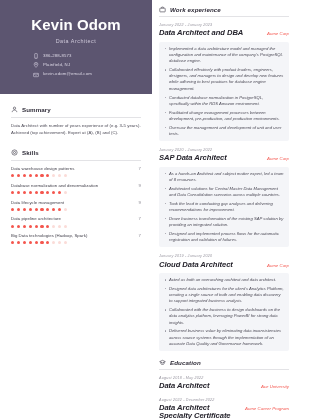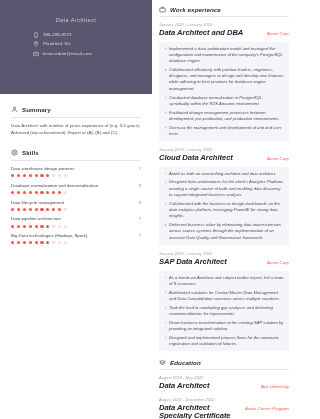--- a/index.html
+++ b/index.html
@@ -95,20 +95,21 @@
   .edu-org{font-size:4.4px;color:#f4564e;flex:0 0 auto;white-space:nowrap;}
 </style>
 </head>
 <body>
 
 <div class="page">
 
   <div class="left">
 
     <div class="hero">
+      <div class="hero-name">Kevin Odom</div>
       <div class="hero-title">Data Architect</div>
 
       <div class="contact-list">
 
         <div class="contact-row">
           <span class="contact-ico">
             <svg width="6" height="6" viewBox="0 0 16 16" fill="none" stroke="currentColor" stroke-width="1.5">
               <rect x="4.5" y="1.5" width="7" height="13" rx="1.2"></rect>
               <line x1="6.8" y1="12.6" x2="9.2" y2="12.6"></line>
             </svg>
@@ -282,44 +283,44 @@
           </div>
           <ul class="bullets">
             <li>Implemented a data architecture model and managed the configuration and maintenance of the company's PostgreSQL database engine.</li>
             <li>Collaborated effectively with product leaders, engineers, designers, and managers to design and develop new features while adhering to best practices for database engine management.</li>
             <li>Conducted database normalization in PostgreSQL, specifically within the RDS Amazon environment.</li>
             <li>Facilitated change management processes between development, pre-production, and production environments.</li>
             <li>Oversaw the management and development of unit and user tests.</li>
           </ul>
         </div>
         <div class="job">
-          <div class="job-date">January 2019 - January 2020</div>
-          <div class="job-line">
-            <div class="job-title">Cloud Data Architect</div>
-            <div class="job-org">Acme Corp</div>
-          </div>
-          <ul class="bullets">
-            <li>Acted as both an overarching architect and data architect.</li>
-            <li>Designed data architectures for the client's Analytics Platform, creating a single source of truth and enabling data discovery to support integrated business analysis.</li>
-            <li>Collaborated with the business to design dashboards on the data analytics platform, leveraging PowerBI for strong data insights.</li>
-            <li>Delivered business value by eliminating data inconsistencies across source systems through the implementation of an accurate Data Quality and Governance framework.</li>
-          </ul>
-        </div>
-        <div class="job">
           <div class="job-date">January 2020 - January 2022</div>
           <div class="job-line">
             <div class="job-title">SAP Data Architect</div>
             <div class="job-org">Acme Corp</div>
           </div>
           <ul class="bullets">
             <li>As a hands-on Architect and subject matter expert, led a team of 8 resources.</li>
             <li>Architected solutions for Central Master Data Management and Data Consolidation scenarios across multiple countries.</li>
             <li>Took the lead in conducting gap analyses and delivering recommendations for improvement.</li>
             <li>Drove business transformation of the existing SAP solution by providing an integrated solution.</li>
             <li>Designed and implemented process flows for the automatic registration and validation of failures.</li>
+          </ul>
+        </div>
+        <div class="job">
+          <div class="job-date">January 2019 - January 2020</div>
+          <div class="job-line">
+            <div class="job-title">Cloud Data Architect</div>
+            <div class="job-org">Acme Corp</div>
+          </div>
+          <ul class="bullets">
+            <li>Acted as both an overarching architect and data architect.</li>
+            <li>Designed data architectures for the client's Analytics Platform, creating a single source of truth and enabling data discovery to support integrated business analysis.</li>
+            <li>Collaborated with the business to design dashboards on the data analytics platform, leveraging PowerBI for strong data insights.</li>
+            <li>Delivered business value by eliminating data inconsistencies across source systems through the implementation of an accurate Data Quality and Governance framework.</li>
           </ul>
         </div>
       </div>
 
     <div class="rsec-head" style="margin-top:8px">
       <span class="rsec-ico">
         <svg width="7" height="7" viewBox="0 0 16 16" fill="none" stroke="currentColor" stroke-width="1.4">
           <path d="M1.5 6L8 3l6.5 3L8 9 1.5 6z"></path>
           <path d="M4.3 7.4v3.2c0 1 1.7 1.8 3.7 1.8s3.7-.8 3.7-1.8V7.4"></path>
         </svg>

